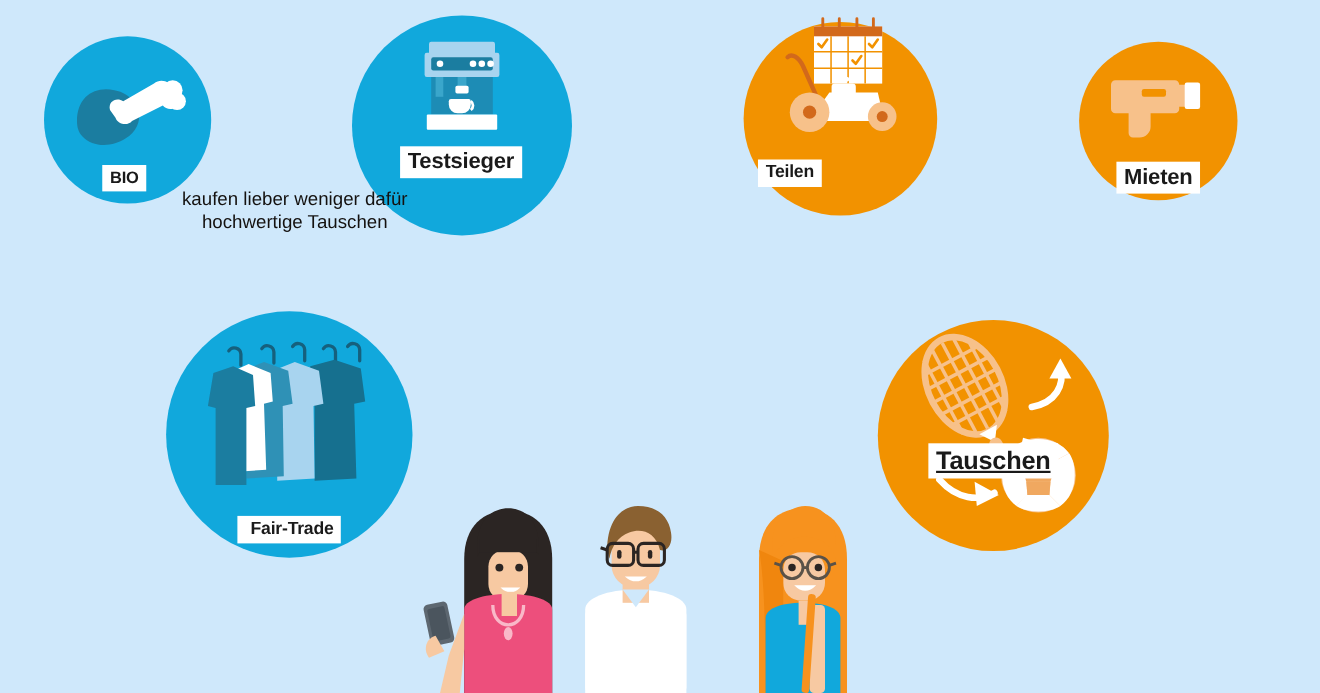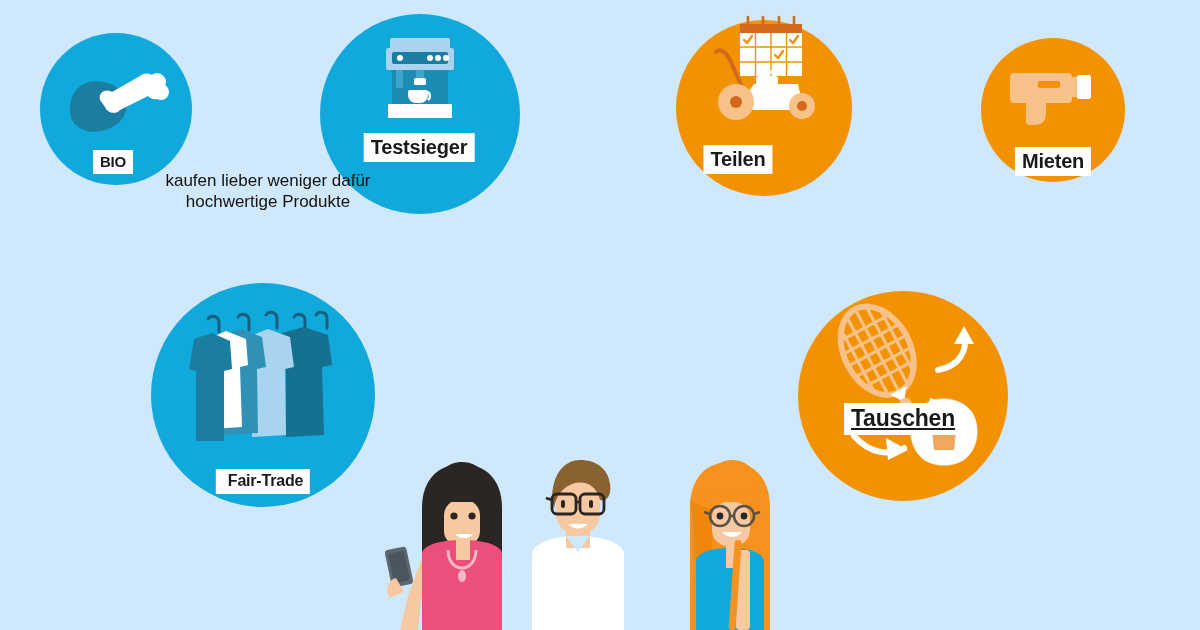--- a/index.html
+++ b/index.html
@@ -145,35 +145,35 @@
 
     <path d="M50 84 L60 70 L104 70 L110 96 L46 96 Z" fill="#ffffff"></path>
     <rect x="62" y="62" width="22" height="12" rx="3" fill="#ffffff"></rect>
     <rect x="66" y="56" width="12" height="4" rx="1.5" fill="#ffffff"></rect>
 
     <circle cx="42" cy="88" r="18" fill="#f7c18a"></circle>
     <circle cx="42" cy="88" r="6" fill="#d2691b"></circle>
     <circle cx="108" cy="92" r="13" fill="#f7c18a"></circle>
     <circle cx="108" cy="92" r="5" fill="#d2691b"></circle>
   </svg>
-  <div class="chip" style="left:738px; top:145px; font-size:20px;">Teilen</div>
+  <div class="chip" style="left:718px; top:145px; font-size:16px;">Teilen</div>
 
   <div class="circle orange" style="left:981px; top:38px; width:144px; height:144px;"></div>
   <svg class="art" style="left:1008px; top:65px;" width="90" height="72" viewBox="0 0 90 72">
     <path d="M6 8 h54 a4 4 0 0 1 4 4 v22 a4 4 0 0 1 -4 4 h-22 v12
              a10 10 0 0 1 -10 10 h-6 a4 4 0 0 1 -4 -4 v-18 h-12 a4 4 0 0 1 -4 -4 v-22 a4 4 0 0 1 4 -4 Z" fill="#f7c18a"></path>
     <rect x="30" y="16" width="22" height="7" rx="2" fill="#f29200"></rect>
     <rect x="62" y="12" width="9" height="20" rx="2" fill="#f7c18a"></rect>
     <rect x="69" y="10" width="14" height="24" rx="2" fill="#ffffff"></rect>
   </svg>
   <div class="chip" style="left:1053px; top:147px; font-size:20px;">Mieten</div>
 
   <div class="stat" style="left:268px; top:160px;">
     <div class="desc">kaufen lieber weniger dafür
-hochwertige Produkte</div>
+hochwertige Tauschen</div>
   </div>
 
   <div class="stat" style="left:912px; top:160px;">
   </div>
 
   <div class="circle blue" style="left:151px; top:283px; width:224px; height:224px;"></div>
   <svg class="art" style="left:186px; top:303px;" width="156" height="166" viewBox="0 0 156 166">
 
     <g stroke="#16607d" stroke-width="3" fill="none" stroke-linecap="round">
       <path d="M22 16 a6 6 0 0 1 11 3 v10"></path>

